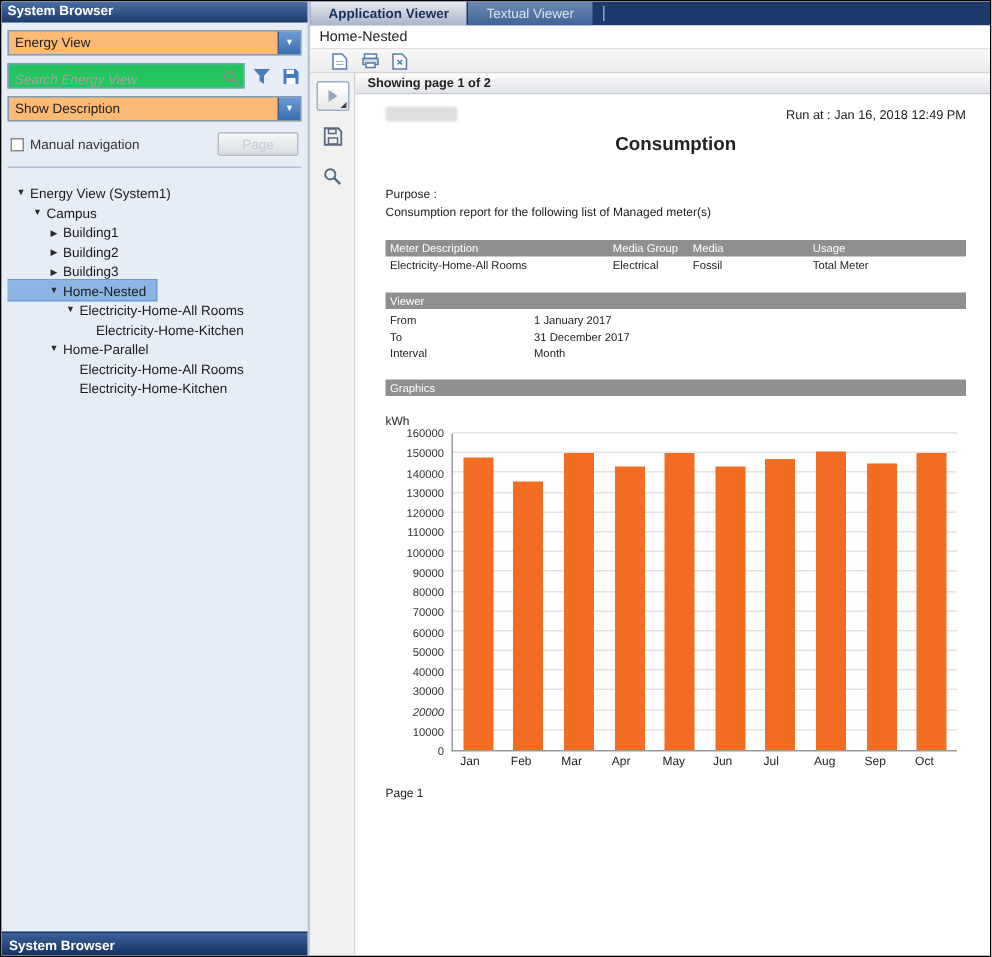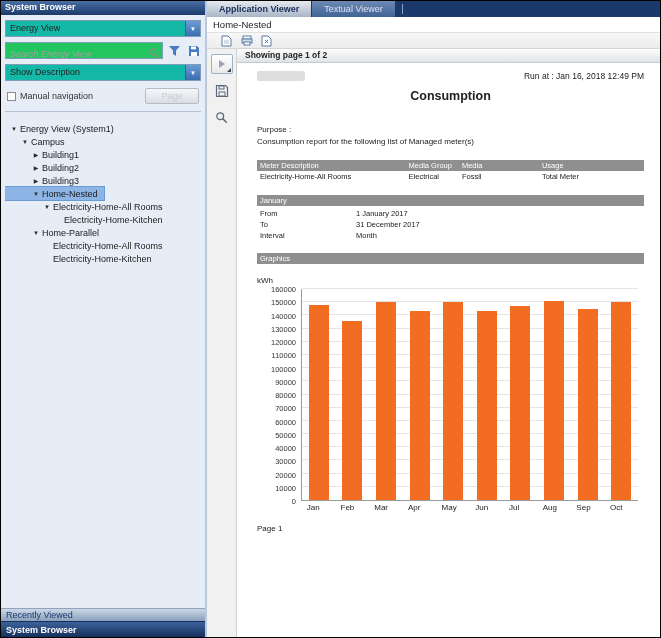--- a/index.html
+++ b/index.html
@@ -15,21 +15,21 @@
     background: #e6edf7; border-right: 2px solid #b9c8dc;
   }
   .lp-header {
     height: 14px; line-height: 13px; flex: none;
     background: linear-gradient(#4a6fa5, #1c3a6a);
     color: #fff; font-size: 9px; font-weight: bold; padding: 0 4px;
   }
   .lp-body { flex: 1; padding: 5px 4px 0 4px; display: flex; flex-direction: column; min-height: 0; }
 
   .combo {
-    height: 17px; flex: none; background: #14b8a6; border: 1px solid #7f9db9;
+    height: 17px; flex: none; background: #fdba74; border: 1px solid #7f9db9;
     display: flex; align-items: stretch; margin-bottom: 5px; font-size: 9px;
   }
   .combo-val { flex: 1; padding: 0 4px; line-height: 15px; color: #222; overflow: hidden; white-space: nowrap; }
   .combo-btn {
     width: 15px; flex: none; background: linear-gradient(#6d9ad6, #3a6eb0);
     color: #fff; font-size: 6px; display: flex; align-items: center; justify-content: center;
     border-left: 1px solid #35609a;
   }
 
   .search-row { display: flex; align-items: center; gap: 4px; margin-bottom: 5px; flex: none; }
@@ -237,21 +237,20 @@
             <span>Electricity-Home-All Rooms</span>
           </div>
           <div class="tree-row" style="padding-left: 37px;">
             <span class="twisty"></span>
             <span>Electricity-Home-Kitchen</span>
           </div>
         </div>
     </div>
 
     <div class="lp-footer">
-      <div class="accordion-bar recently">Recently Viewed</div>
       <div class="accordion-bar sysb">System Browser</div>
     </div>
   </aside>
 
   <main class="right">
     <div class="tabbar">
       <div class="tab active">Application Viewer</div>
       <div class="tab">Textual Viewer</div>
       <div class="tab-sep"></div>
     </div>
@@ -325,21 +324,21 @@
               <div class="mt-cell c2">Media</div>
               <div class="mt-cell c3">Usage</div>
             </div>
           <div class="mt-row">
               <div class="mt-cell c0">Electricity-Home-All Rooms</div>
               <div class="mt-cell c1">Electrical</div>
               <div class="mt-cell c2">Fossil</div>
               <div class="mt-cell c3">Total Meter</div>
             </div>
 
-          <div class="gray-bar">January</div>
+          <div class="gray-bar">Viewer</div>
           <div class="period-rows">
               <div class="period-row">
                 <span class="p-label">From</span>
                 <span>1 January 2017</span>
               </div>
               <div class="period-row">
                 <span class="p-label">To</span>
                 <span>31 December 2017</span>
               </div>
               <div class="period-row">
@@ -349,21 +348,21 @@
             </div>
 
           <div class="gray-bar">Graphics</div>
 
           <div class="kwh-label">kWh</div>
 
           <div class="chart">
             <div class="yaxis">
                 <div class="ytick" style="bottom: 0%;">0</div>
                 <div class="ytick" style="bottom: 6.25%;">10000</div>
-                <div class="ytick" style="bottom: 12.5%;">20000</div>
+                <div class="ytick" style="bottom: 12.5%; font-style: italic;">20000</div>
                 <div class="ytick" style="bottom: 18.75%;">30000</div>
                 <div class="ytick" style="bottom: 25%;">40000</div>
                 <div class="ytick" style="bottom: 31.25%;">50000</div>
                 <div class="ytick" style="bottom: 37.5%;">60000</div>
                 <div class="ytick" style="bottom: 43.75%;">70000</div>
                 <div class="ytick" style="bottom: 50%;">80000</div>
                 <div class="ytick" style="bottom: 56.25%;">90000</div>
                 <div class="ytick" style="bottom: 62.5%;">100000</div>
                 <div class="ytick" style="bottom: 68.75%;">110000</div>
                 <div class="ytick" style="bottom: 75%;">120000</div>

